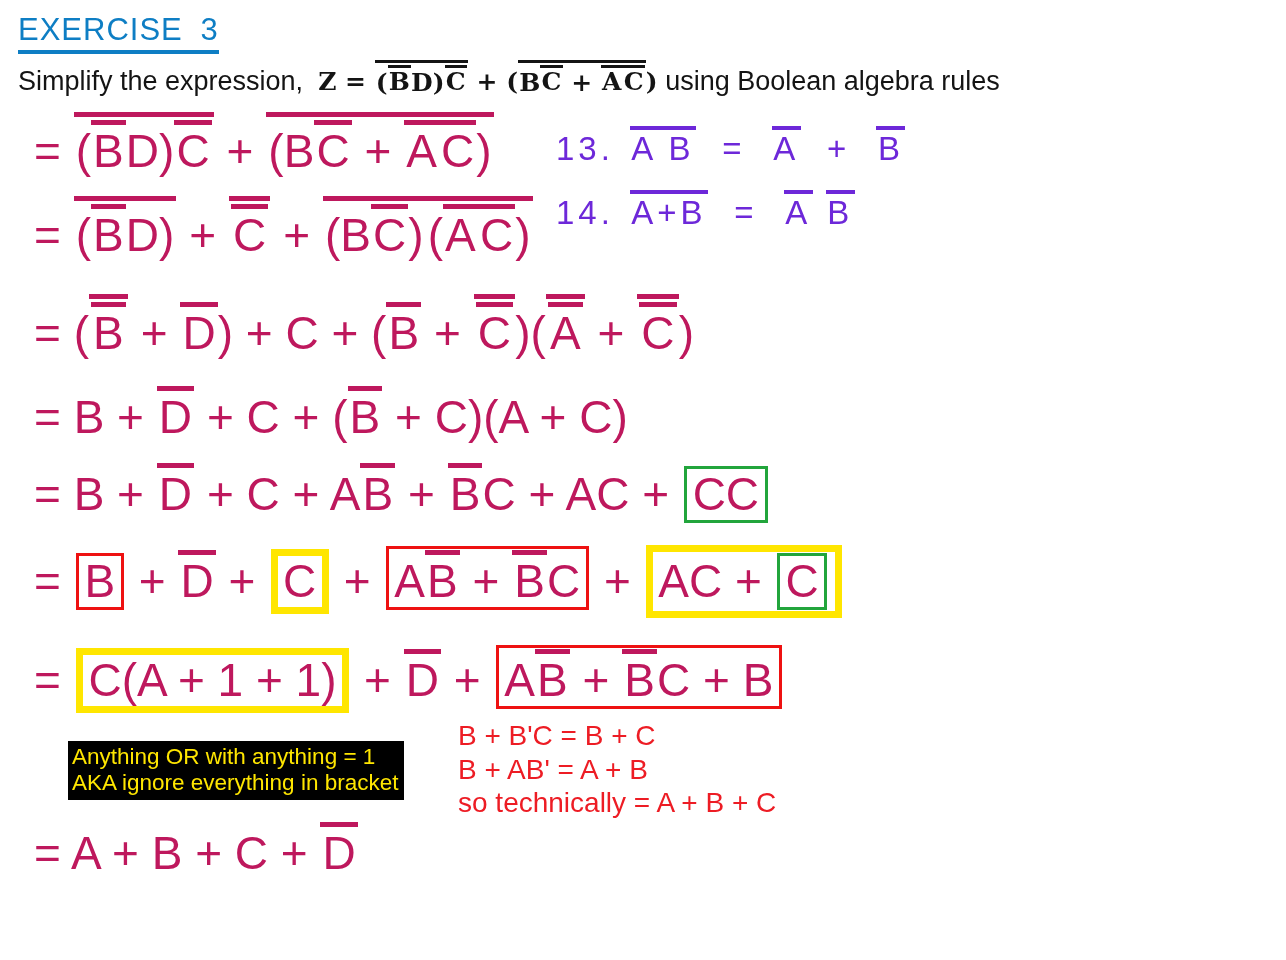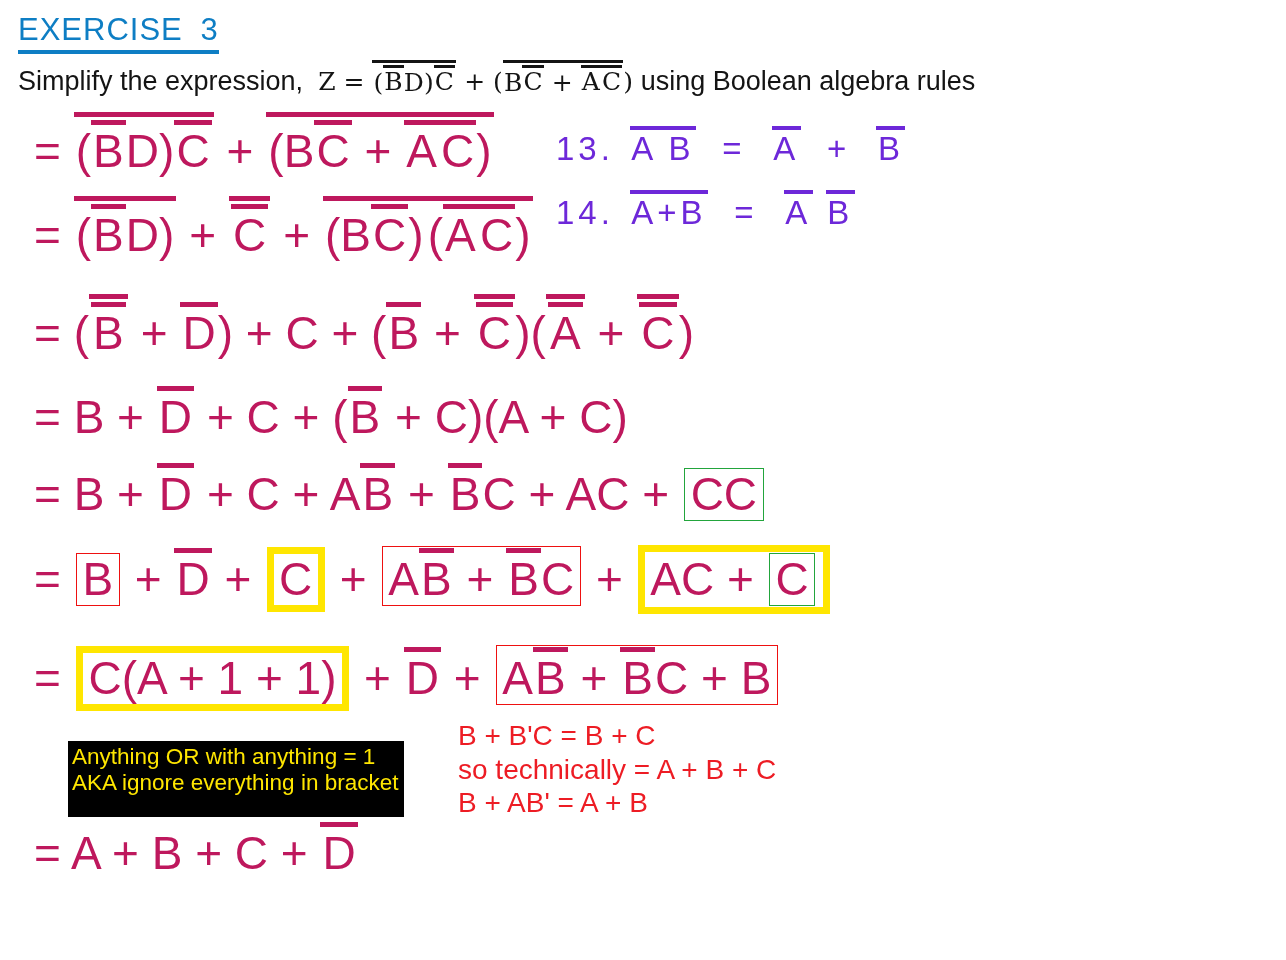--- a/index.html
+++ b/index.html
@@ -14,21 +14,21 @@
     letter-spacing:1px;word-spacing:8px;
     border-bottom:4px solid #0e7ec4;padding-bottom:2px;
     display:inline-block;
   }
   
   #subtitle{
     position:absolute;left:18px;top:60px;font-size:27px;color:#141414;
     white-space:pre;
   }
   #subtitle .math{
-    font-family:"DejaVu Serif",serif;font-weight:normal;font-size:25px;
+    font-family:"DejaVu Serif",serif;font-weight:bold;font-size:25px;
   }
   
   #rules{
     position:absolute;left:556px;top:126px;color:#6d28d9;
     font-size:33px;letter-spacing:0.12em;white-space:pre;
   }
   .rule-row{margin-bottom:22px;}
   .rule-num{margin-right:16px;}
   
   #steps .frow{
@@ -44,31 +44,31 @@
   #steps .frow:nth-of-type(8){top:822px;}
   
   .ov{
     display:inline-block;line-height:1;
     border-top:0.125em solid currentColor;
     padding:0.06em 0.045em 0 0.045em;
   }
   
   .bx{
     display:inline-block;line-height:1.08;
-    border:1px solid #eab308;padding:0.02em 0.12em;margin:0 0.05em;
+    border:3px solid #eab308;padding:0.02em 0.12em;margin:0 0.05em;
     vertical-align:baseline;
   }
   .bx-r{border-color:#ee1111;}
   .bx-y{border-color:#ffe600;border-width:7px;}
   .bx-g{border-color:#22a53c;}
   
   #note-black{
     position:absolute;left:68px;top:741px;
     background:#000000;color:#ffe600;
-    font-size:22.5px;line-height:1.16;padding:3px 6px 21px 4px;
+    font-size:22.5px;line-height:1.16;padding:3px 6px 4px 4px;
   }
   #note-red{
     position:absolute;left:458px;top:719px;color:#ed1c24;
     font-size:28px;line-height:1.2;
   }
 </style>
 </head>
 <body>
 
 <div id="title">EXERCISE 3</div>
@@ -91,16 +91,16 @@
 <div id="note-black">
     <div id="note-black-lines">
       <div>Anything OR with anything = 1</div>
       <div>AKA ignore everything in bracket</div>
     </div>
   </div>
 
 <div id="note-red">
     <div id="note-red-lines">
       <div>B + B'C = B + C</div>
+      <div>B + AB' = A + B</div>
       <div>so technically = A + B + C</div>
-      <div>B + AB' = A + B</div>
     </div>
   </div>
 
 </body></html>

